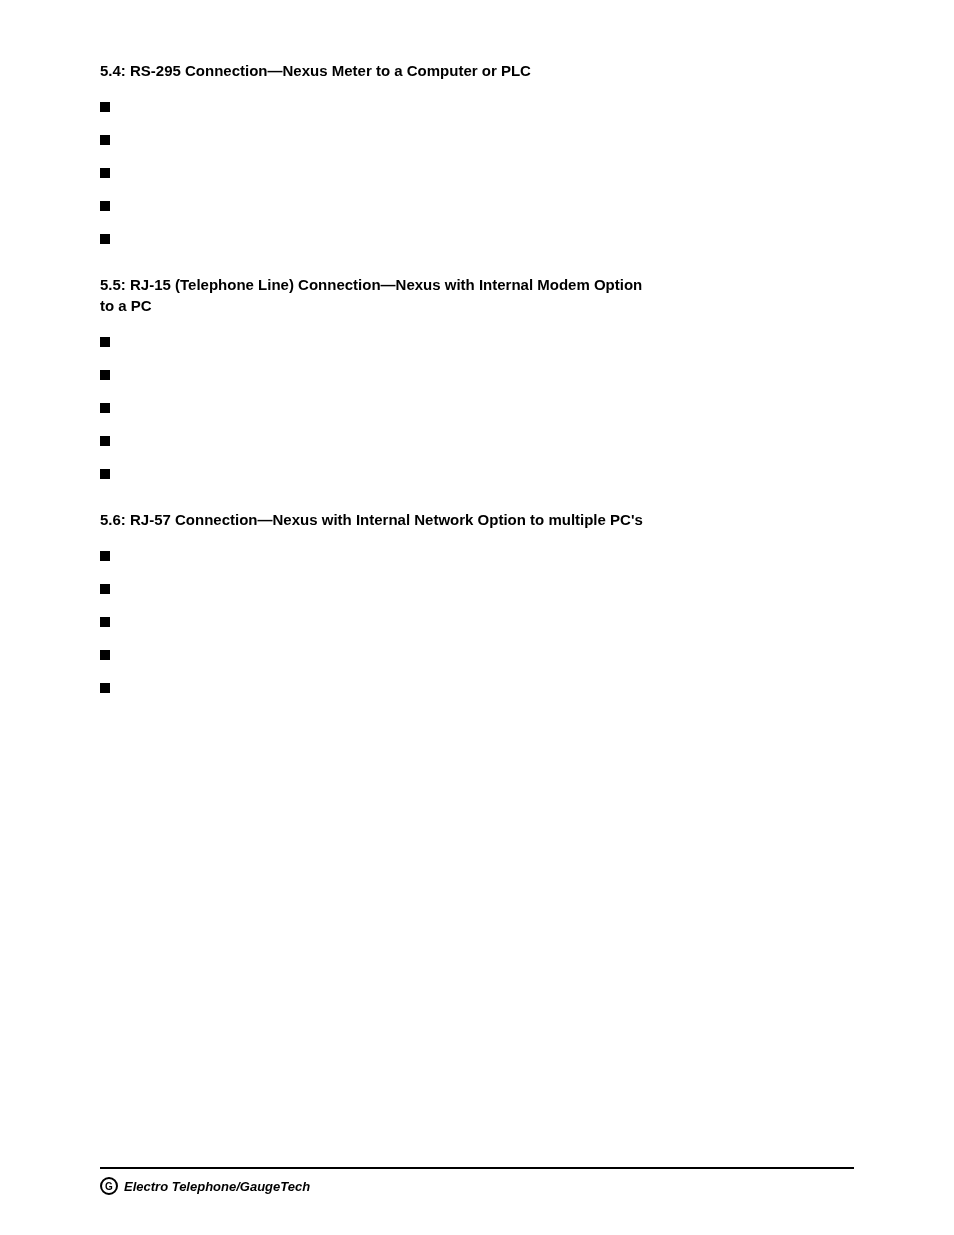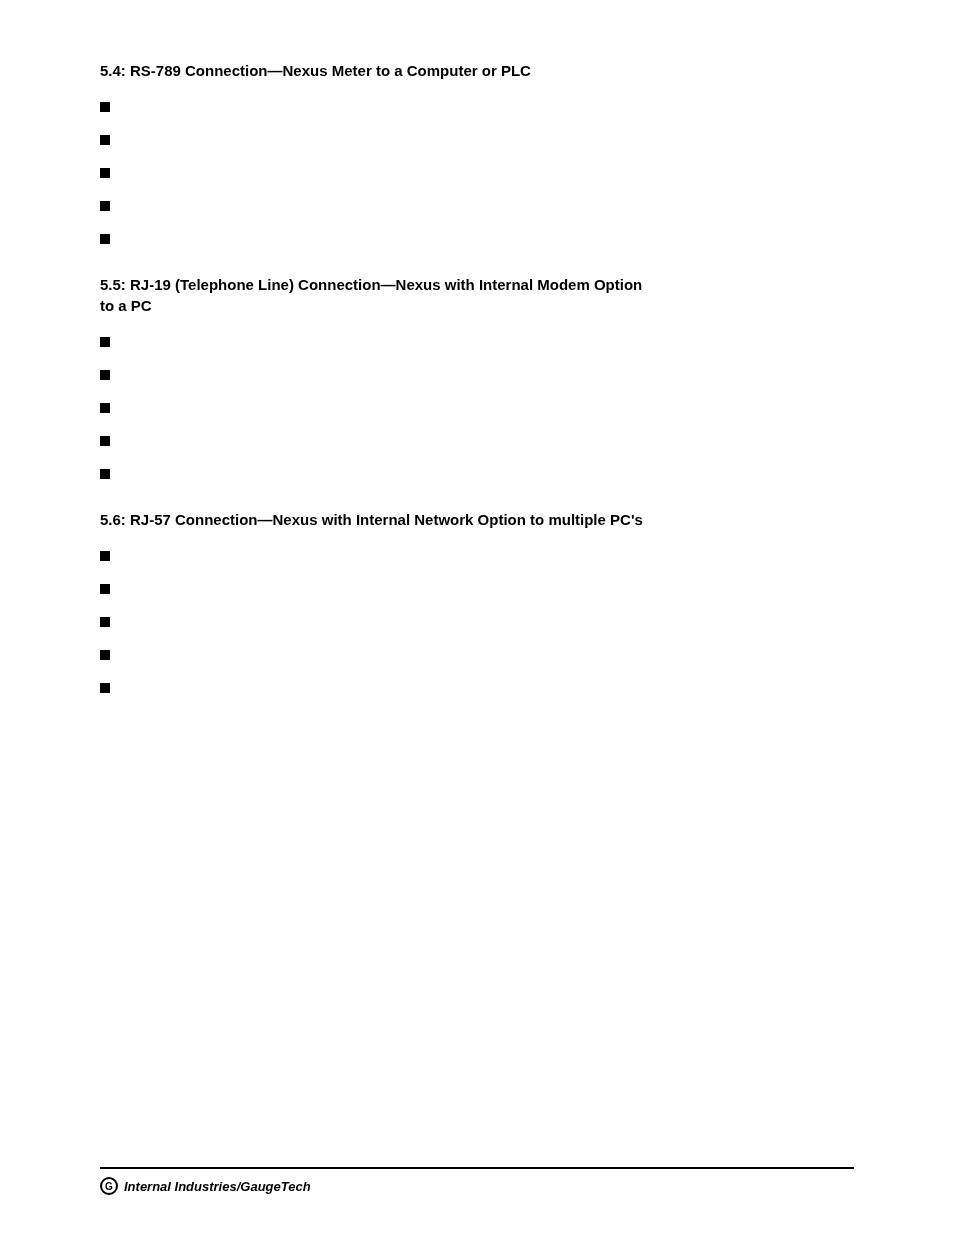--- a/index.html
+++ b/index.html
@@ -104,21 +104,21 @@
       justify-content: center;
       flex-shrink: 0;
     }
   </style>
 </head>
 <body>
 
 <div class="page">
 
   <div class="section-gap">
-    <div class="section-heading">5.4:  RS-789 Connection—Nexus Meter to a Computer or PLC</div>
+    <div class="section-heading">5.4:  RS-295 Connection—Nexus Meter to a Computer or PLC</div>
     <ul class="bullet-list">
       <li>
         <span class="bullet-square"></span>
         <span class="bullet-text"></span>
       </li>
       <li>
         <span class="bullet-square"></span>
         <span class="bullet-text"></span>
       </li>
       <li>
@@ -130,21 +130,21 @@
         <span class="bullet-text"></span>
       </li>
       <li>
         <span class="bullet-square"></span>
         <span class="bullet-text"></span>
       </li>
     </ul>
   </div>
 
   <div class="section-gap">
-    <div class="section-heading" style="white-space: pre-line;">5.5:  RJ-19 (Telephone Line) Connection—Nexus with Internal Modem Option
+    <div class="section-heading" style="white-space: pre-line;">5.5:  RJ-15 (Telephone Line) Connection—Nexus with Internal Modem Option
         to a PC</div>
     <ul class="bullet-list">
       <li>
         <span class="bullet-square"></span>
         <span class="bullet-text"></span>
       </li>
       <li>
         <span class="bullet-square"></span>
         <span class="bullet-text"></span>
       </li>
@@ -185,17 +185,17 @@
       <li>
         <span class="bullet-square"></span>
         <span class="bullet-text"></span>
       </li>
     </ul>
   </div>
 
   <div class="footer">
     <div class="footer-copyright">
       <span class="footer-g-icon">G</span>
-      <span>Internal Industries/GaugeTech</span>
+      <span>Electro Telephone/GaugeTech</span>
     </div>
   </div>
 
 </div>
 
 </body></html>

